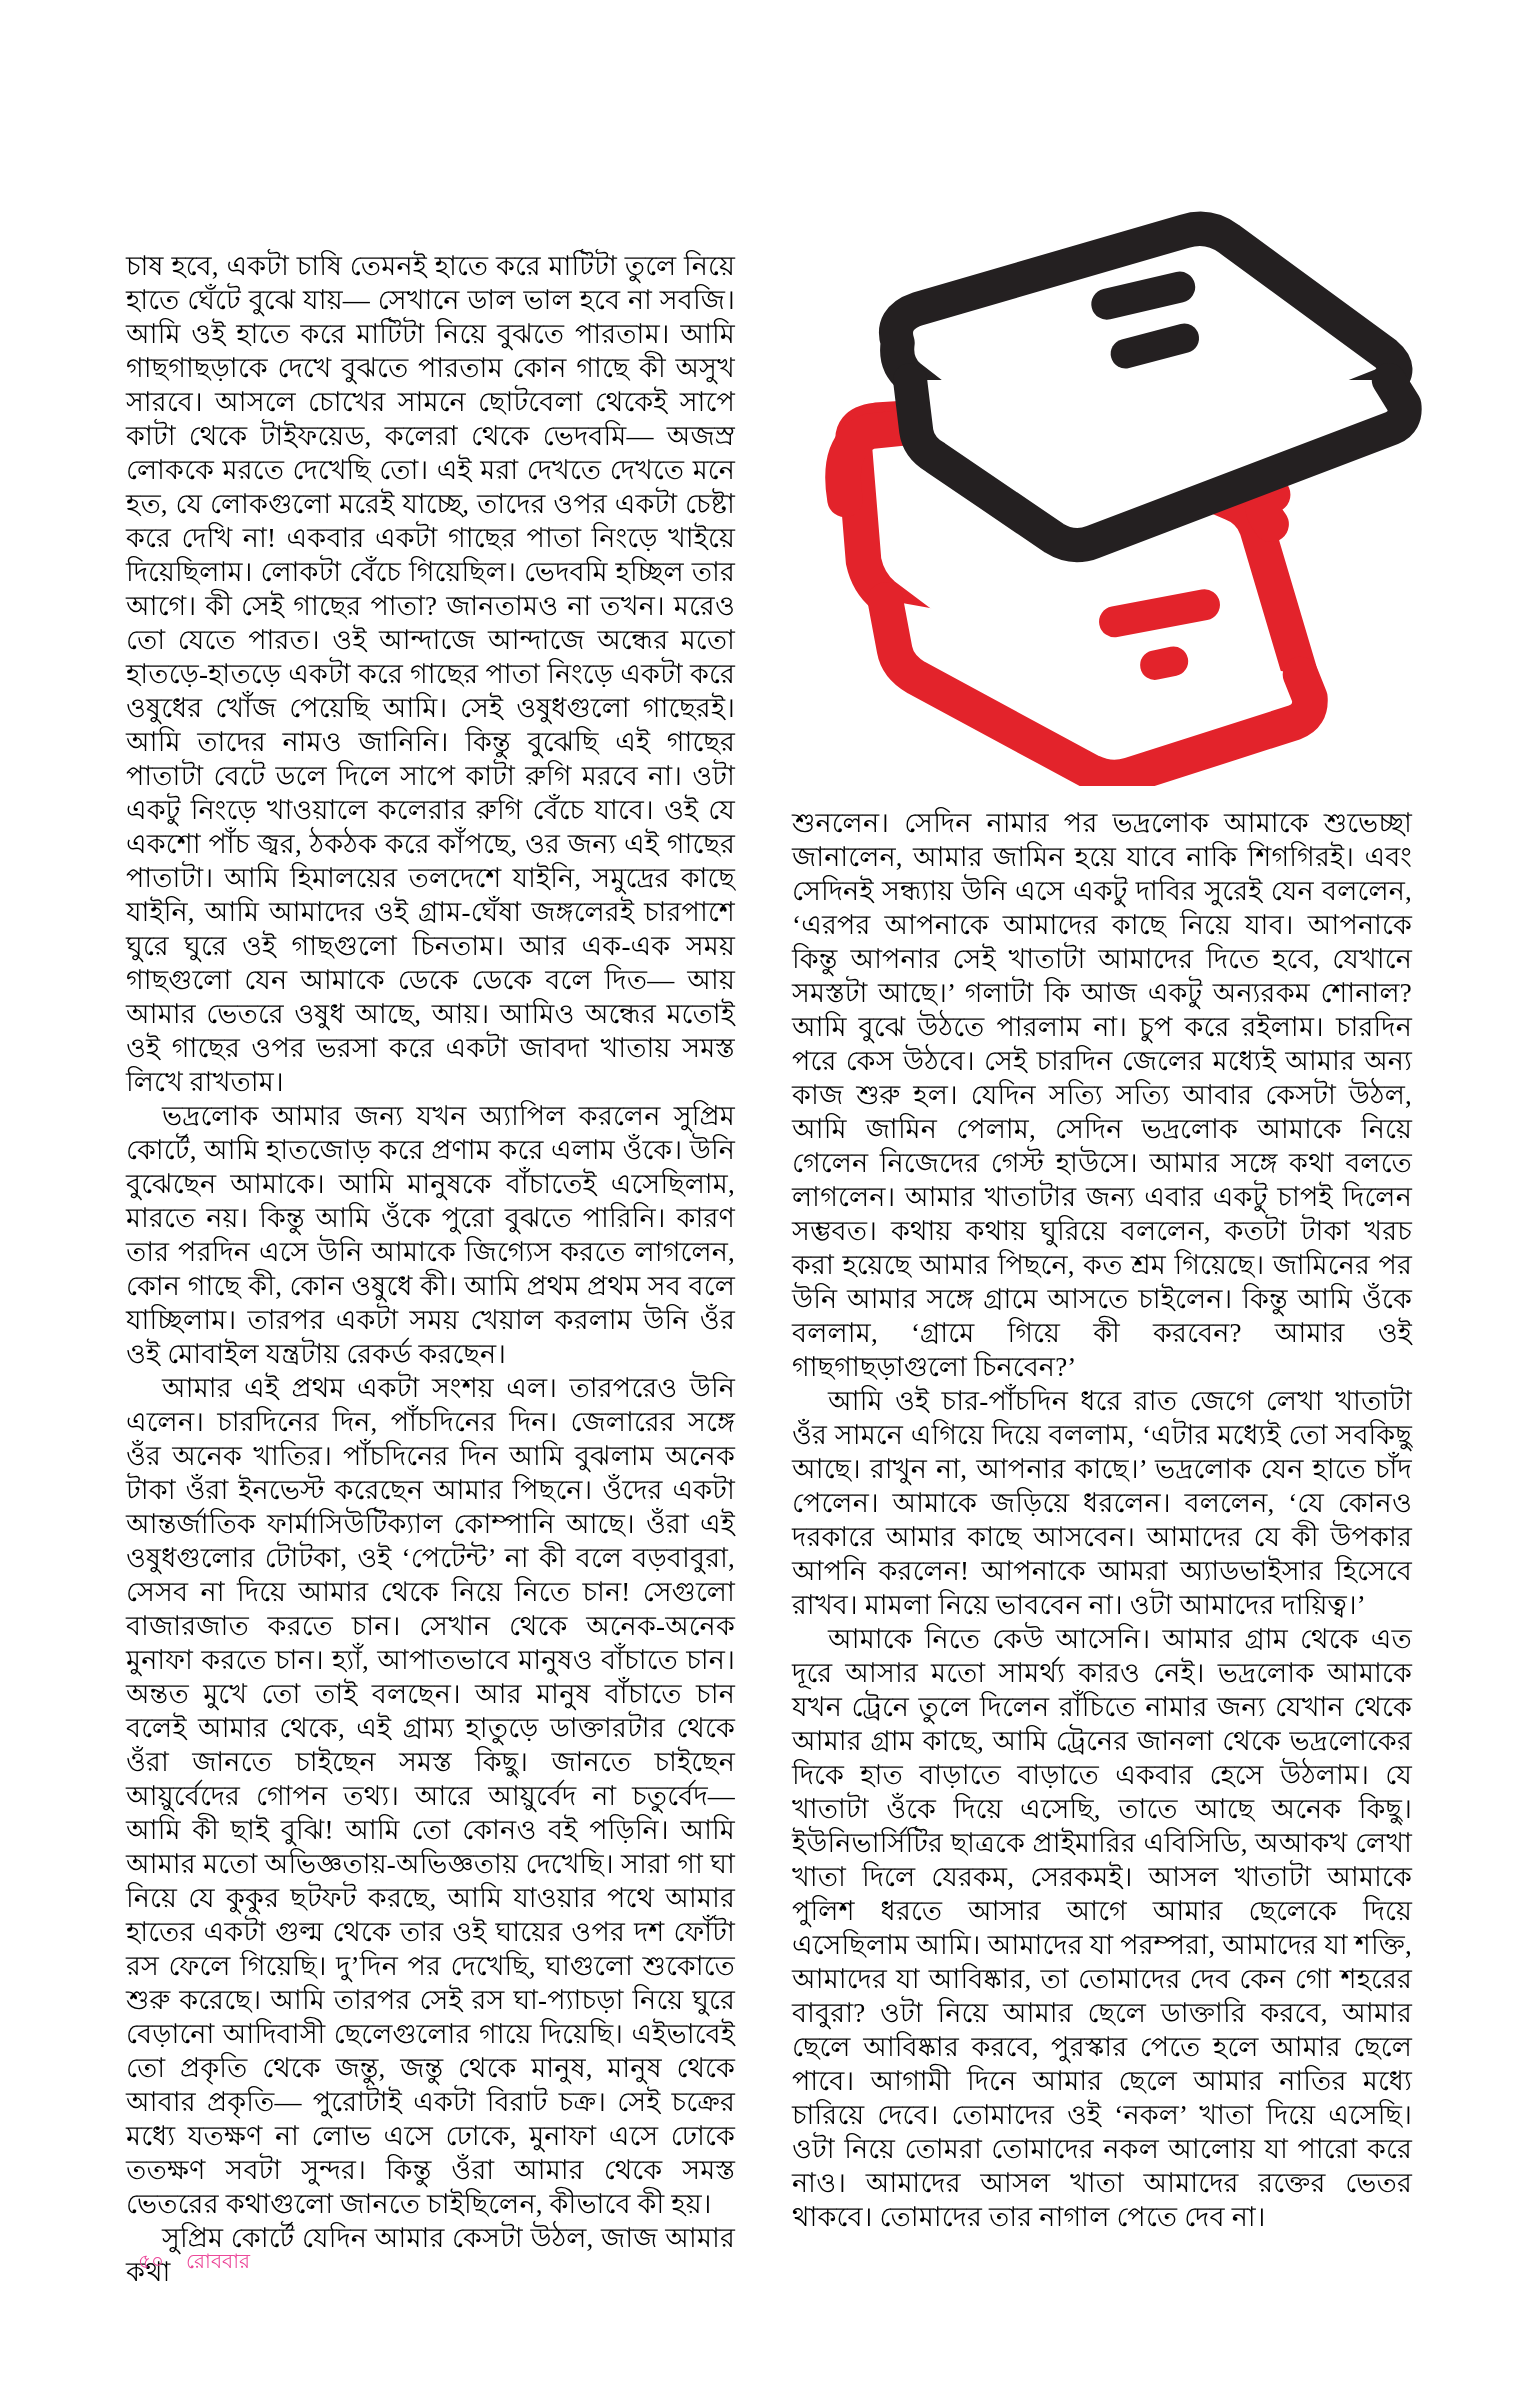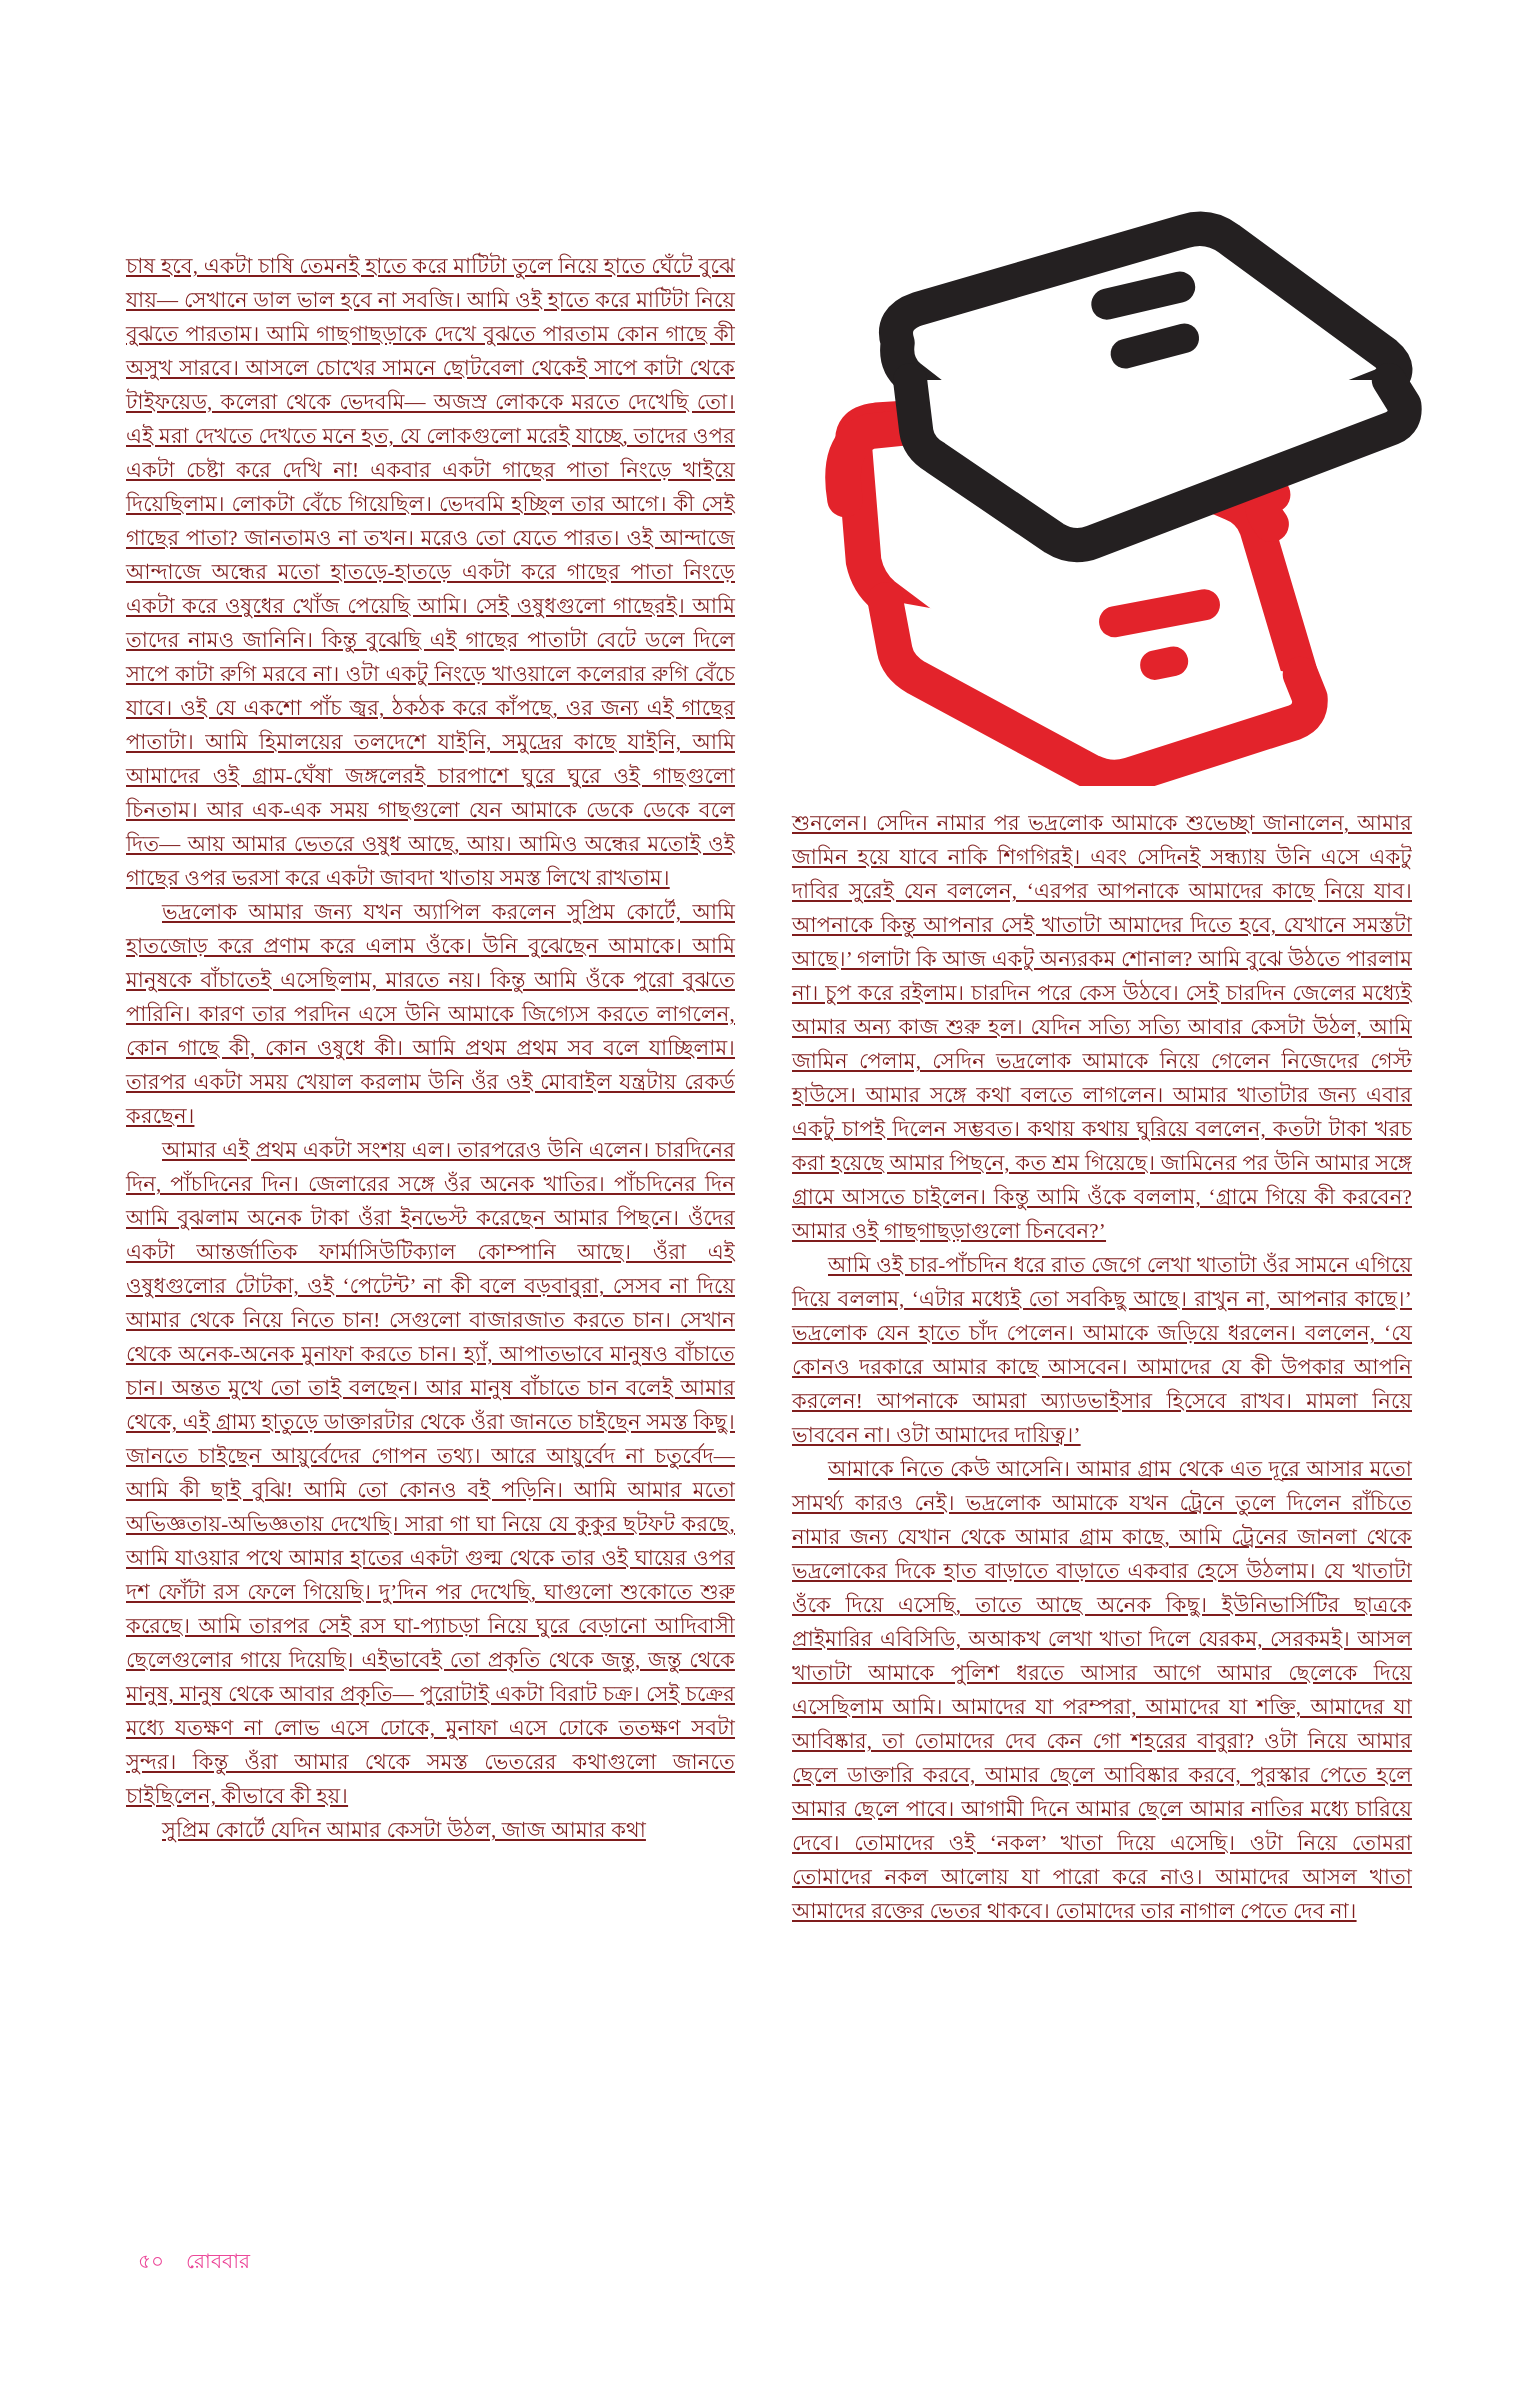--- a/index.html
+++ b/index.html
@@ -6,26 +6,25 @@
   .page {
     position: relative;
     width: 1538px;
     height: 2389px;
     background: #ffffff;
     font-family: "Liberation Serif", "DejaVu Sans", serif;
     overflow: hidden;
   }
   .col {
     position: absolute;
-    font-size: 21px;
+    font-size: 27px;
     line-height: 34px;
     text-align: justify;
-    color: #7f1d1d;
+    color: #000000;
     letter-spacing: 0.2px;
-    text-decoration: underline;
   }
   .col p { margin: 0; padding: 0; }
   .col p.indent { text-indent: 36px; }
   #left-col  { left: 126px;  top: 249px;  width: 609px; }
   #right-col { left: 792px; top: 798px; width: 620px; margin-top: 8px; }
   .illustration {
     position: absolute;
     left: 806px; top: 174px;
     width: 690px; height: 612px;
   }

